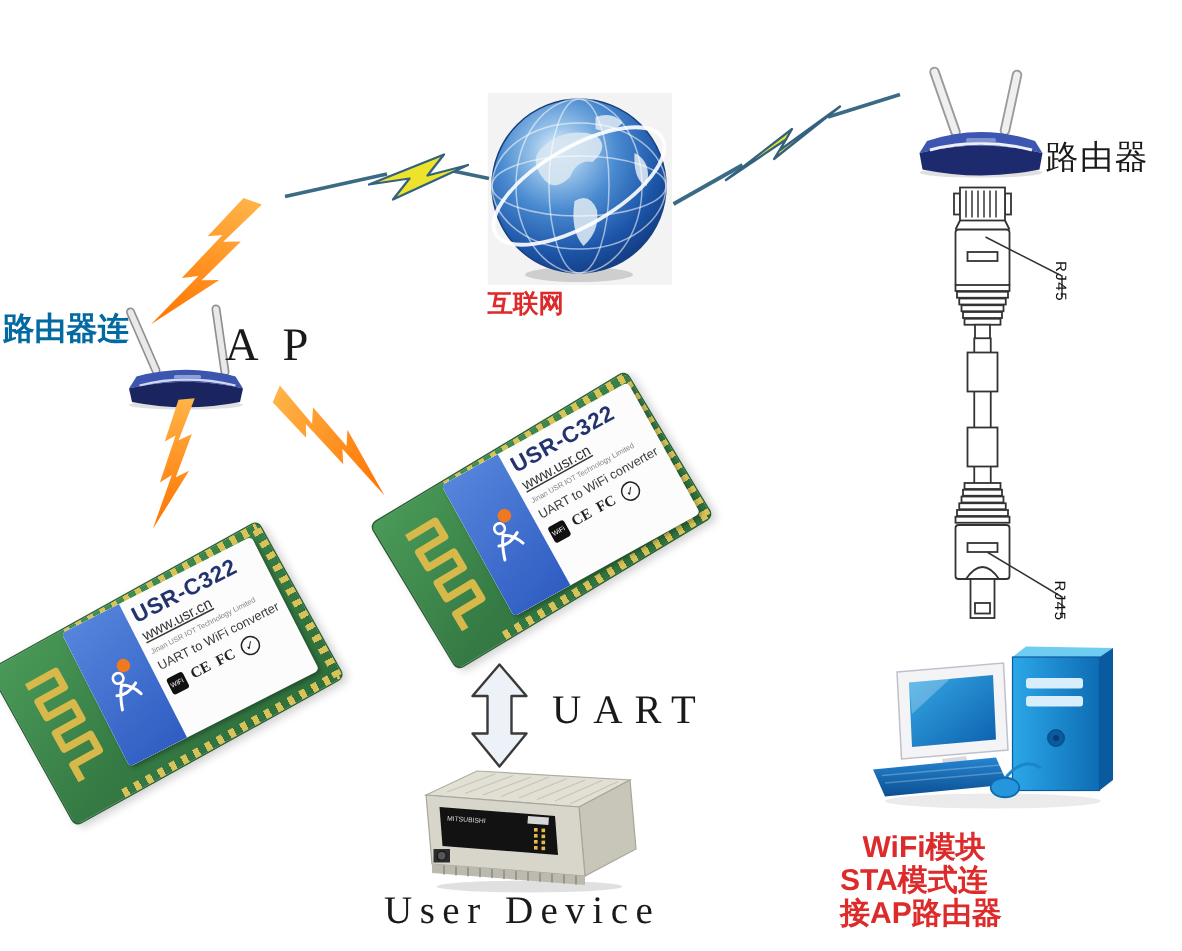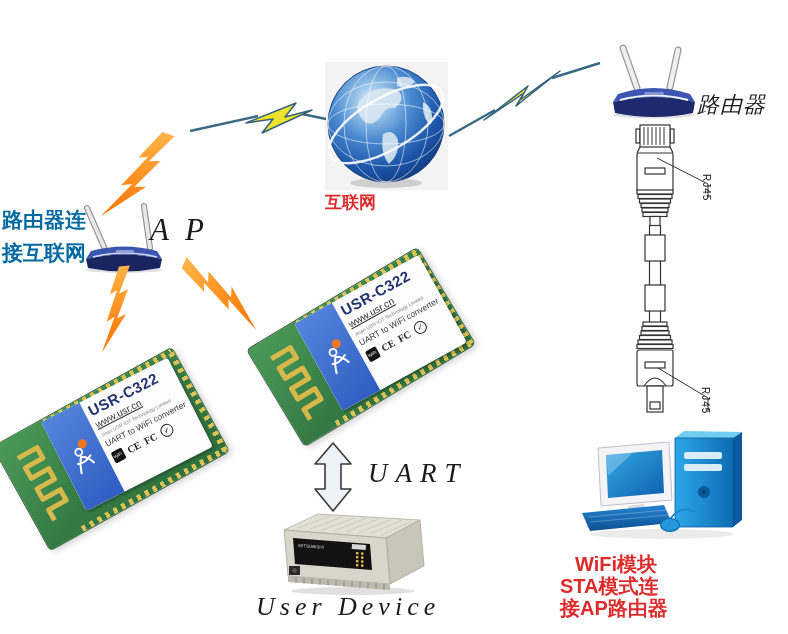--- a/index.html
+++ b/index.html
@@ -2,21 +2,21 @@
 <html><head>
 <meta charset="utf-8">
 <style>
   html,body{margin:0;padding:0;background:#fff;}
   .canvas{position:relative;width:788px;height:634px;background:#ffffff;overflow:hidden;
           font-family:"Liberation Sans",sans-serif;}
   .abs{position:absolute;}
   
   .red-note{color:#0369a1;font-weight:bold;font-size:21px;line-height:33px;}
   .red-cap{color:#dd2a2a;font-weight:bold;}
-  .blk-serif{font-family:"Liberation Serif",serif;color:#1a1a1a;font-style:italic;}
+  .blk-serif{font-family:"Liberation Serif",serif;color:#1a1a1a;}
   
   .globe-box{left:325px;top:62px;width:123px;height:128px;}
   .internet-cap{left:325px;top:191px;width:123px;font-size:17px;}
   
   .wan-router{left:600px;top:14px;width:110px;height:105px;}
   .wan-cap{left:697px;top:90px;font-size:22px;letter-spacing:1px;}
   .ap-router{left:78px;top:202px;width:100px;height:72px;}
   .ap-cap{left:150px;top:212px;font-size:31px;letter-spacing:16px;}
   .ap-note{left:2px;top:203px;width:86px;}
   
@@ -131,21 +131,20 @@
     </g>
     <ellipse cx="46" cy="68" rx="38" ry="3" fill="rgba(0,0,0,0.12)"></ellipse>
     <path d="M13,49 Q46,40 79,49 L84,57 Q46,48 8,57 Z" fill="#3c55ae"></path>
     <path d="M8,57 Q46,48 84,57 L82,66 Q46,73 10,66 Z" fill="#1a2560"></path>
     <path d="M15,55 Q46,47 79,55" stroke="#cfd8f0" stroke-width="1.5" fill="none"></path>
     <rect x="38" y="48" width="18" height="2.5" rx="1" fill="#8fa0d8"></rect>
   </svg>
   <div class="abs blk-serif ap-cap">AP</div>
   <div class="abs red-note ap-note">
     <div>路由器连</div>
-    <div>接互联网</div>
   </div>
 
   <svg class="abs bolt-layer" viewBox="0 0 788 634">
     <defs>
       <path id="bolt" d="M30,0 L16,32 L25,28 L9,64 L19,59 L0,100 L33,57 L22,61 L38,28 L27,32 L43,0 Z"></path>
       <linearGradient id="og" x1="0" y1="0" x2="0" y2="1">
         <stop offset="0%" stop-color="#ffb347"></stop>
           <stop offset="100%" stop-color="#ff7300"></stop>
       </linearGradient>
     </defs>

